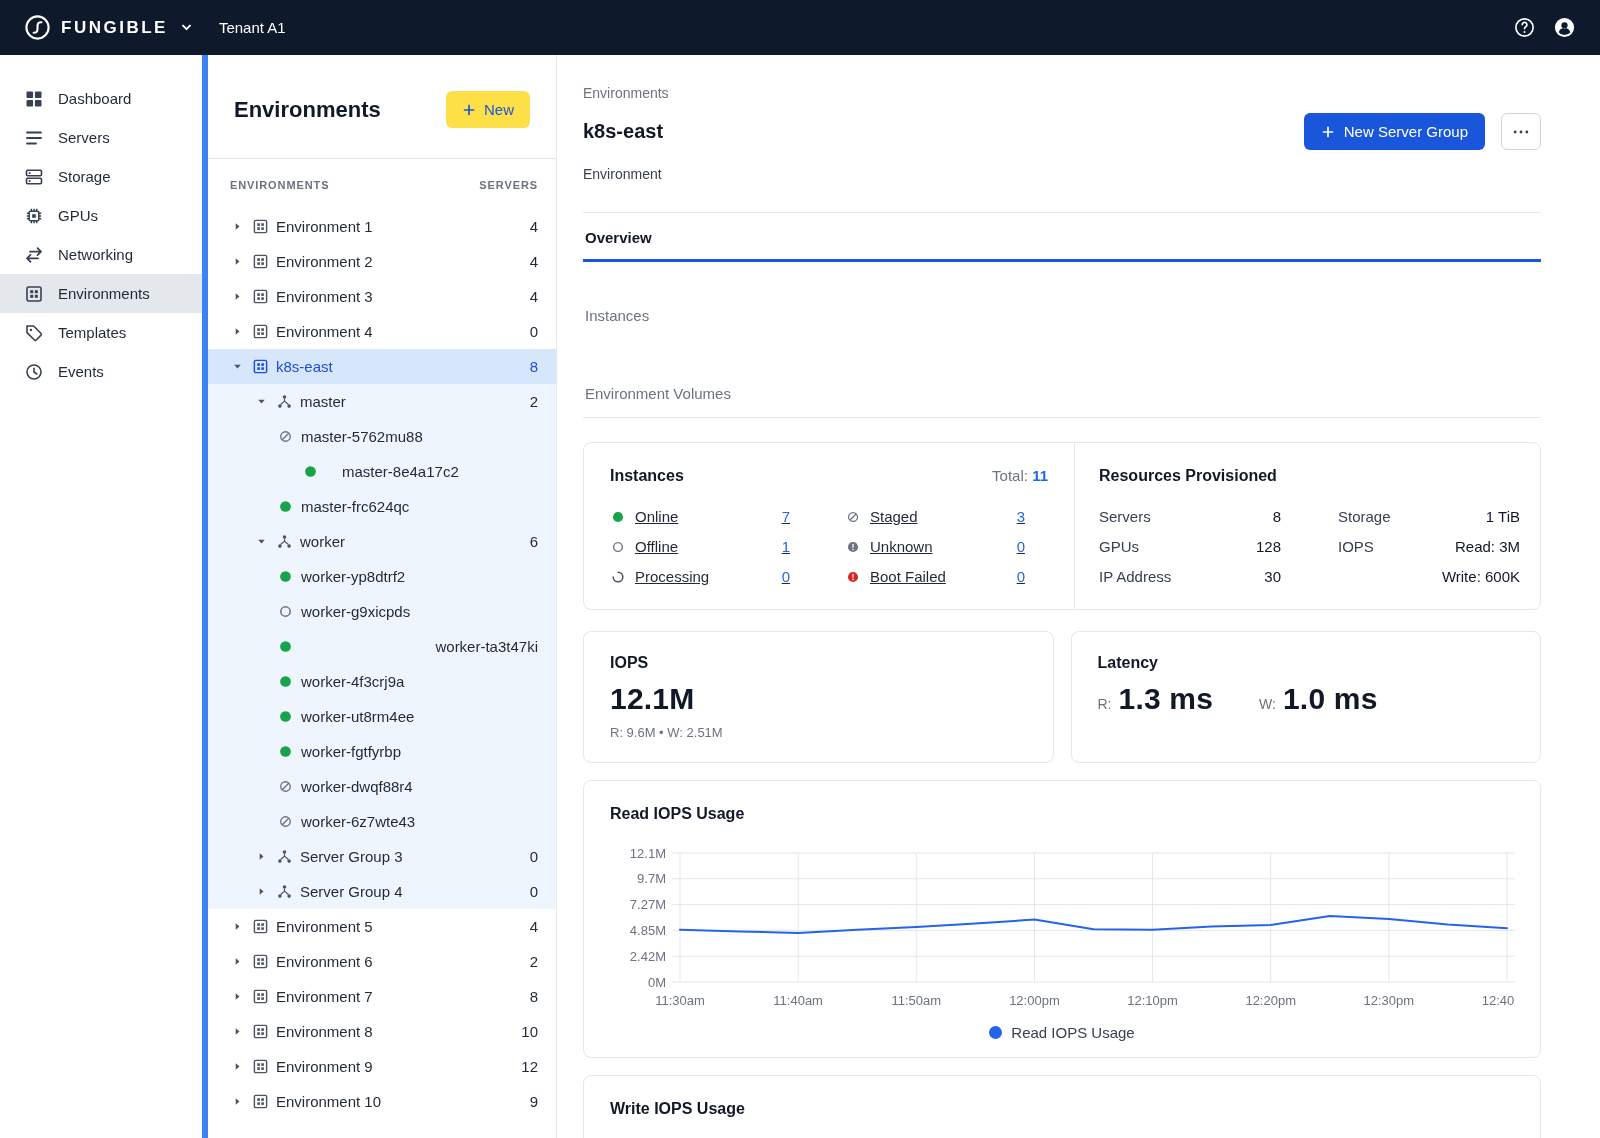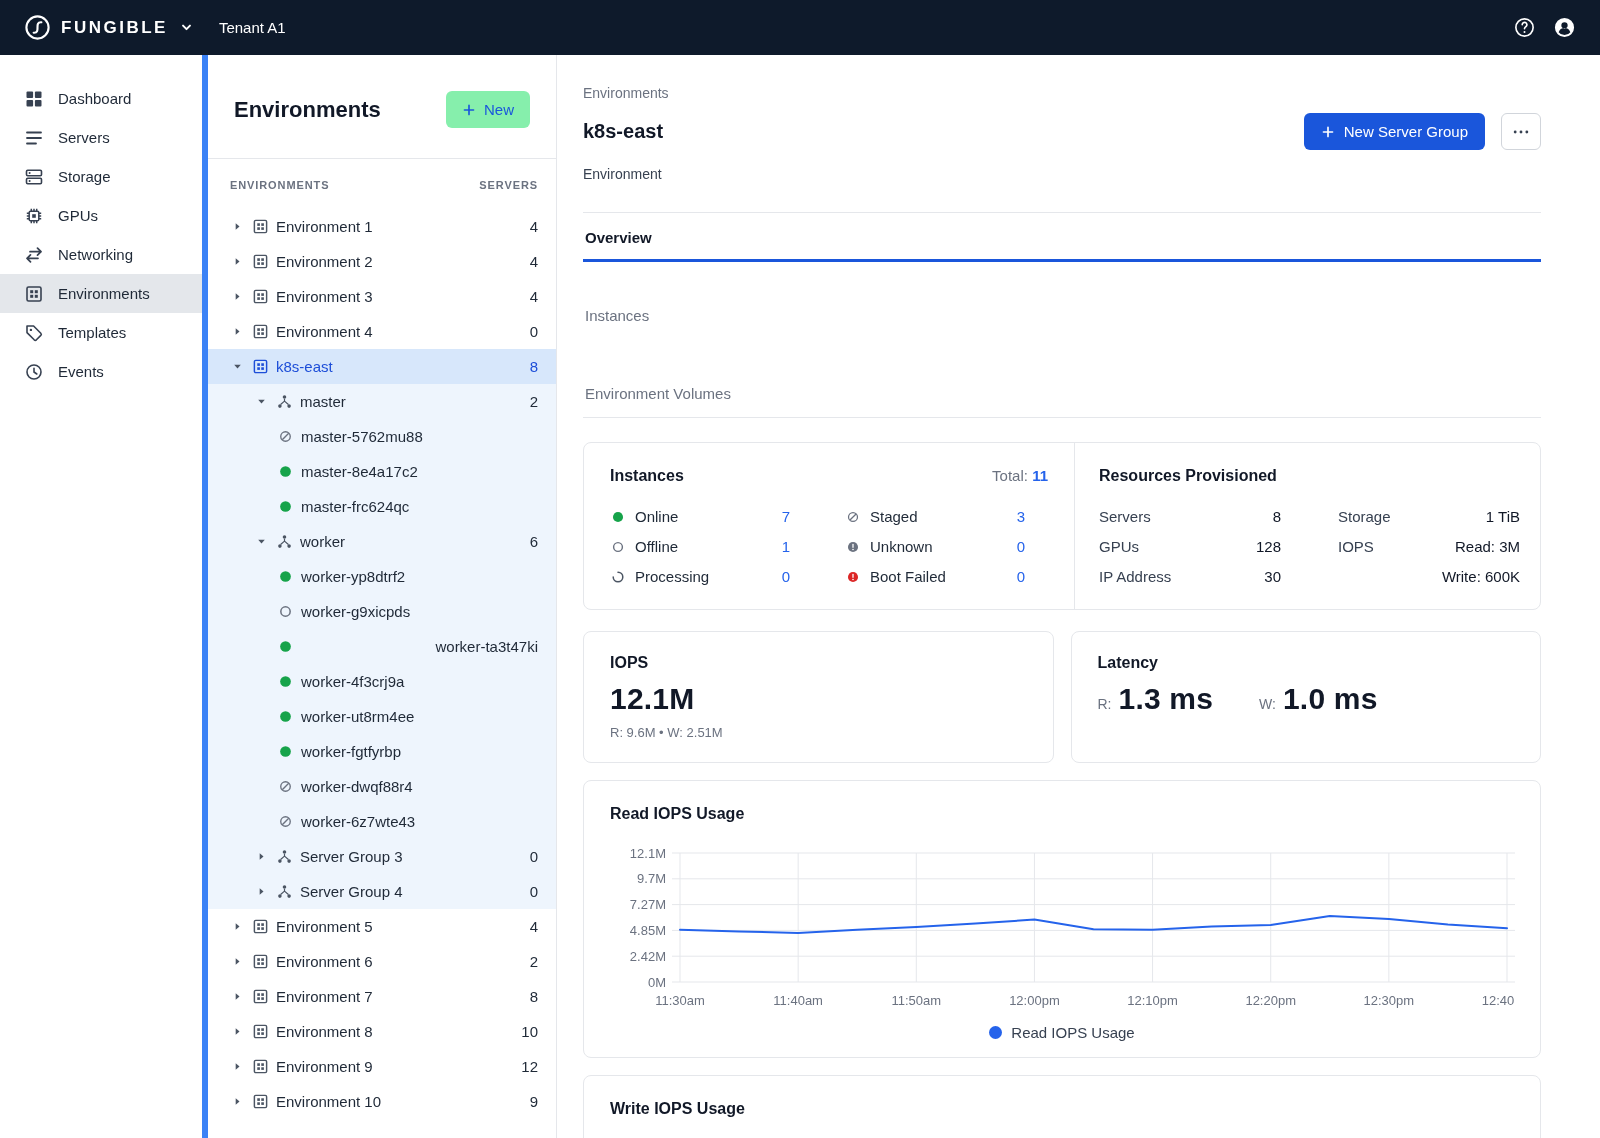--- a/index.html
+++ b/index.html
@@ -24,21 +24,21 @@
   
   .sidebar{width:208px;border-right:6px solid #3b82f6;padding-top:24px;flex-shrink:0;background:#fff;}
   .side-item{height:39px;display:flex;align-items:center;gap:14px;padding:0 24px;font-size:15px;color:#1f2937;cursor:pointer;}
   .side-item.active{background:#e4e7eb;}
   .side-ic{width:20px;height:20px;color:#374151;flex-shrink:0;}
 
   
   .env-panel{width:349px;border-right:1px solid #e5e7eb;flex-shrink:0;display:flex;flex-direction:column;background:#fff;}
   .env-panel-header{display:flex;align-items:center;justify-content:space-between;padding:36px 26px 30px;}
   .env-panel-title{font-size:22px;font-weight:700;color:#111827;}
-  .btn-new{display:flex;align-items:center;gap:8px;background:#86efac;color:#1a56db;border:none;border-radius:6px;height:37px;padding:0 16px;font-size:15px;font-weight:500;cursor:pointer;font-family:inherit;}
+  .btn-new{display:flex;align-items:center;gap:8px;background:#fde047;color:#1a56db;border:none;border-radius:6px;height:37px;padding:0 16px;font-size:15px;font-weight:500;cursor:pointer;font-family:inherit;}
   .plus{width:14px;height:14px;}
   .col-header{display:flex;justify-content:space-between;padding:20px 18px 12px 22px;border-top:1px solid #e5e7eb;font-size:11px;letter-spacing:.9px;color:#6b7280;font-weight:600;}
   .tree{flex:1;overflow:hidden;padding-top:6px;}
   .tree-row{height:35px;display:flex;align-items:center;font-size:15px;color:#1f2937;padding-right:18px;cursor:pointer;}
   .caret{width:20px;height:12px;display:flex;align-items:center;flex-shrink:0;cursor:pointer;}
   .caret svg{width:11px;height:11px;}
   .t-icon{width:17px;height:17px;margin-right:7px;color:#4b5563;flex-shrink:0;}
   .t-label{flex:1;white-space:nowrap;overflow:hidden;}
   .t-count{color:#1f2937;}
   .tree-row.in-sel{background:#eef5fd;}
@@ -63,21 +63,21 @@
   .tab.active{color:#111827;font-weight:600;border-bottom-color:#1a56db;}
 
   .card{border:1px solid #e5e7eb;border-radius:8px;background:#fff;}
   .overview-card{display:flex;margin-top:24px;}
   .instances-section{width:490px;padding:24px 26px;flex-shrink:0;}
   .card-title{font-size:16px;font-weight:700;color:#111827;}
   .instances-title-row{display:flex;justify-content:space-between;align-items:baseline;}
   .total{font-size:15px;color:#6b7280;}
   .total b{color:#2563eb;font-weight:600;}
   .status-grid{display:grid;grid-template-columns:180px 180px;column-gap:55px;row-gap:13px;margin-top:23px;}
-  .status-item{display:flex;align-items:center;gap:9px;font-size:15px;color:#1f2937;}
+  .status-item{display:flex;align-items:center;gap:9px;font-size:15px;color:#1f2937;text-decoration:underline;}
   .s-icon{width:16px;height:16px;flex-shrink:0;}
   .s-value{margin-left:auto;color:#2563eb;cursor:pointer;}
   .resources-section{flex:1;border-left:1px solid #e5e7eb;padding:24px 24px 24px 24px;}
   .res-grid{display:grid;grid-template-columns:182px 182px;column-gap:57px;row-gap:13px;margin-top:23px;}
   .res-item{display:flex;font-size:15px;}
   .r-label{color:#374151;}
   .r-value{margin-left:auto;color:#111827;white-space:nowrap;}
 
   .metric-row{display:flex;gap:17px;margin-top:21px;}
   .metric-card{flex:1;padding:22px 26px;}
@@ -337,21 +337,21 @@
         </div>
         <div class="tree-row in-sel" style="padding-left: 69px;">
           <span class="icon t-icon">
             <svg viewBox="0 0 20 20" fill="none" stroke="#6b7280" stroke-width="1.6">
               <circle cx="10" cy="10" r="5.6"></circle>
               <path d="M6.2 13.8L13.8 6.2"></path>
             </svg>
           </span>
           <span class="t-label">master-5762mu88</span>
         </div>
-        <div class="tree-row in-sel" style="padding-left: 69px;">
+        <div class="tree-row in-sel" style="padding-left: 94px; gap: 16px;">
           <span class="icon t-icon">
             <svg viewBox="0 0 20 20">
               <circle cx="10" cy="10" r="6.3" fill="#16a34a"></circle>
             </svg>
           </span>
           <span class="t-label">master-8e4a17c2</span>
         </div>
         <div class="tree-row in-sel" style="padding-left: 69px;">
           <span class="icon t-icon">
             <svg viewBox="0 0 20 20">

